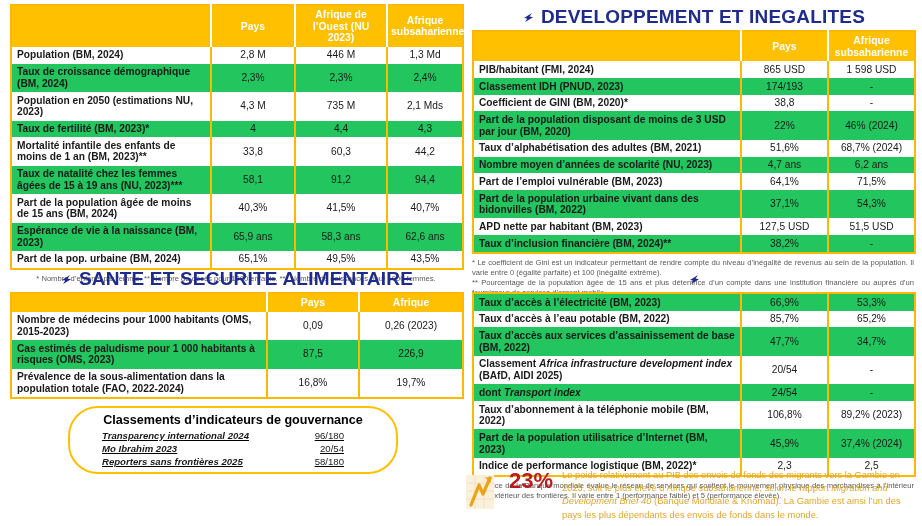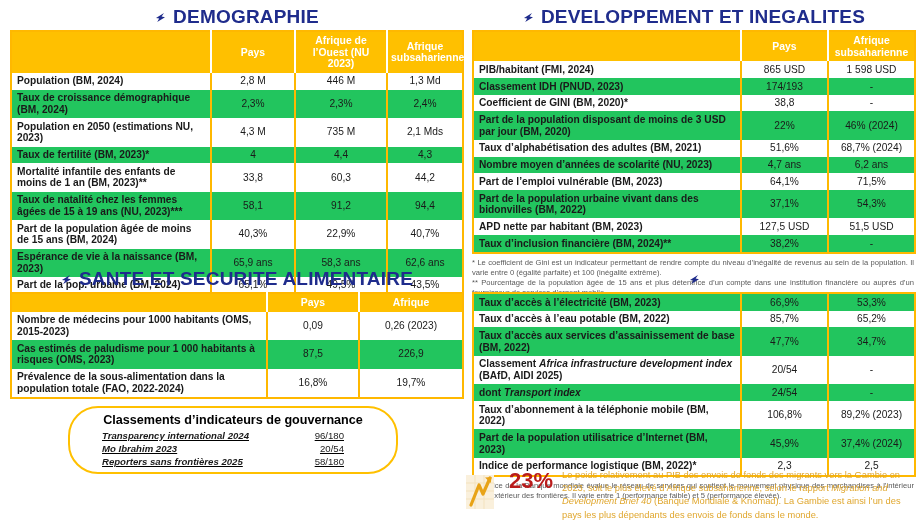--- a/index.html
+++ b/index.html
@@ -124,28 +124,20 @@
     margin-top: 1px; text-align: left;
   }
   #callout .ctext .ital { font-style: italic; }
 </style>
 </head>
 <body>
 
 <div class="page">
 
   <div class="block" id="demography">
-    <div class="sec-title">
-      <span class="bullet">
-        <svg width="13" height="13" viewBox="0 0 13 13">
-            <path d="M11 2 L3 7 L6.2 7.6 L4.2 11 L12 6.2 L8.6 5.6 Z" fill="#1F2C8C"></path>
-          </svg>
-      </span>
-      <span>DEMOGRAPHIE</span>
-    </div>
     <table class="tbl framed">
       <colgroup>
           <col style="width:200px">
           <col style="width:84px">
           <col style="width:92px">
           <col style="width:76px">
         </colgroup>
       <thead>
         <tr>
           <th class="lbl"></th>
@@ -187,21 +179,21 @@
         </tr>
         <tr class="alt">
           <td class="lbl">Taux de natalité chez les femmes âgées de 15 à 19 ans (NU, 2023)***</td>
           <td class="val">58,1</td>
           <td class="val">91,2</td>
           <td class="val">94,4</td>
         </tr>
         <tr class="norm">
           <td class="lbl">Part de la population âgée de moins de 15 ans (BM, 2024)</td>
           <td class="val">40,3%</td>
-          <td class="val">22,9%</td>
+          <td class="val">41,5%</td>
           <td class="val">40,7%</td>
         </tr>
         <tr class="alt">
           <td class="lbl">Espérance de vie à la naissance (BM, 2023)</td>
           <td class="val">65,9 ans</td>
           <td class="val">58,3 ans</td>
           <td class="val">62,6 ans</td>
         </tr>
         <tr class="norm">
           <td class="lbl">Part de la pop. urbaine (BM, 2024)</td>

